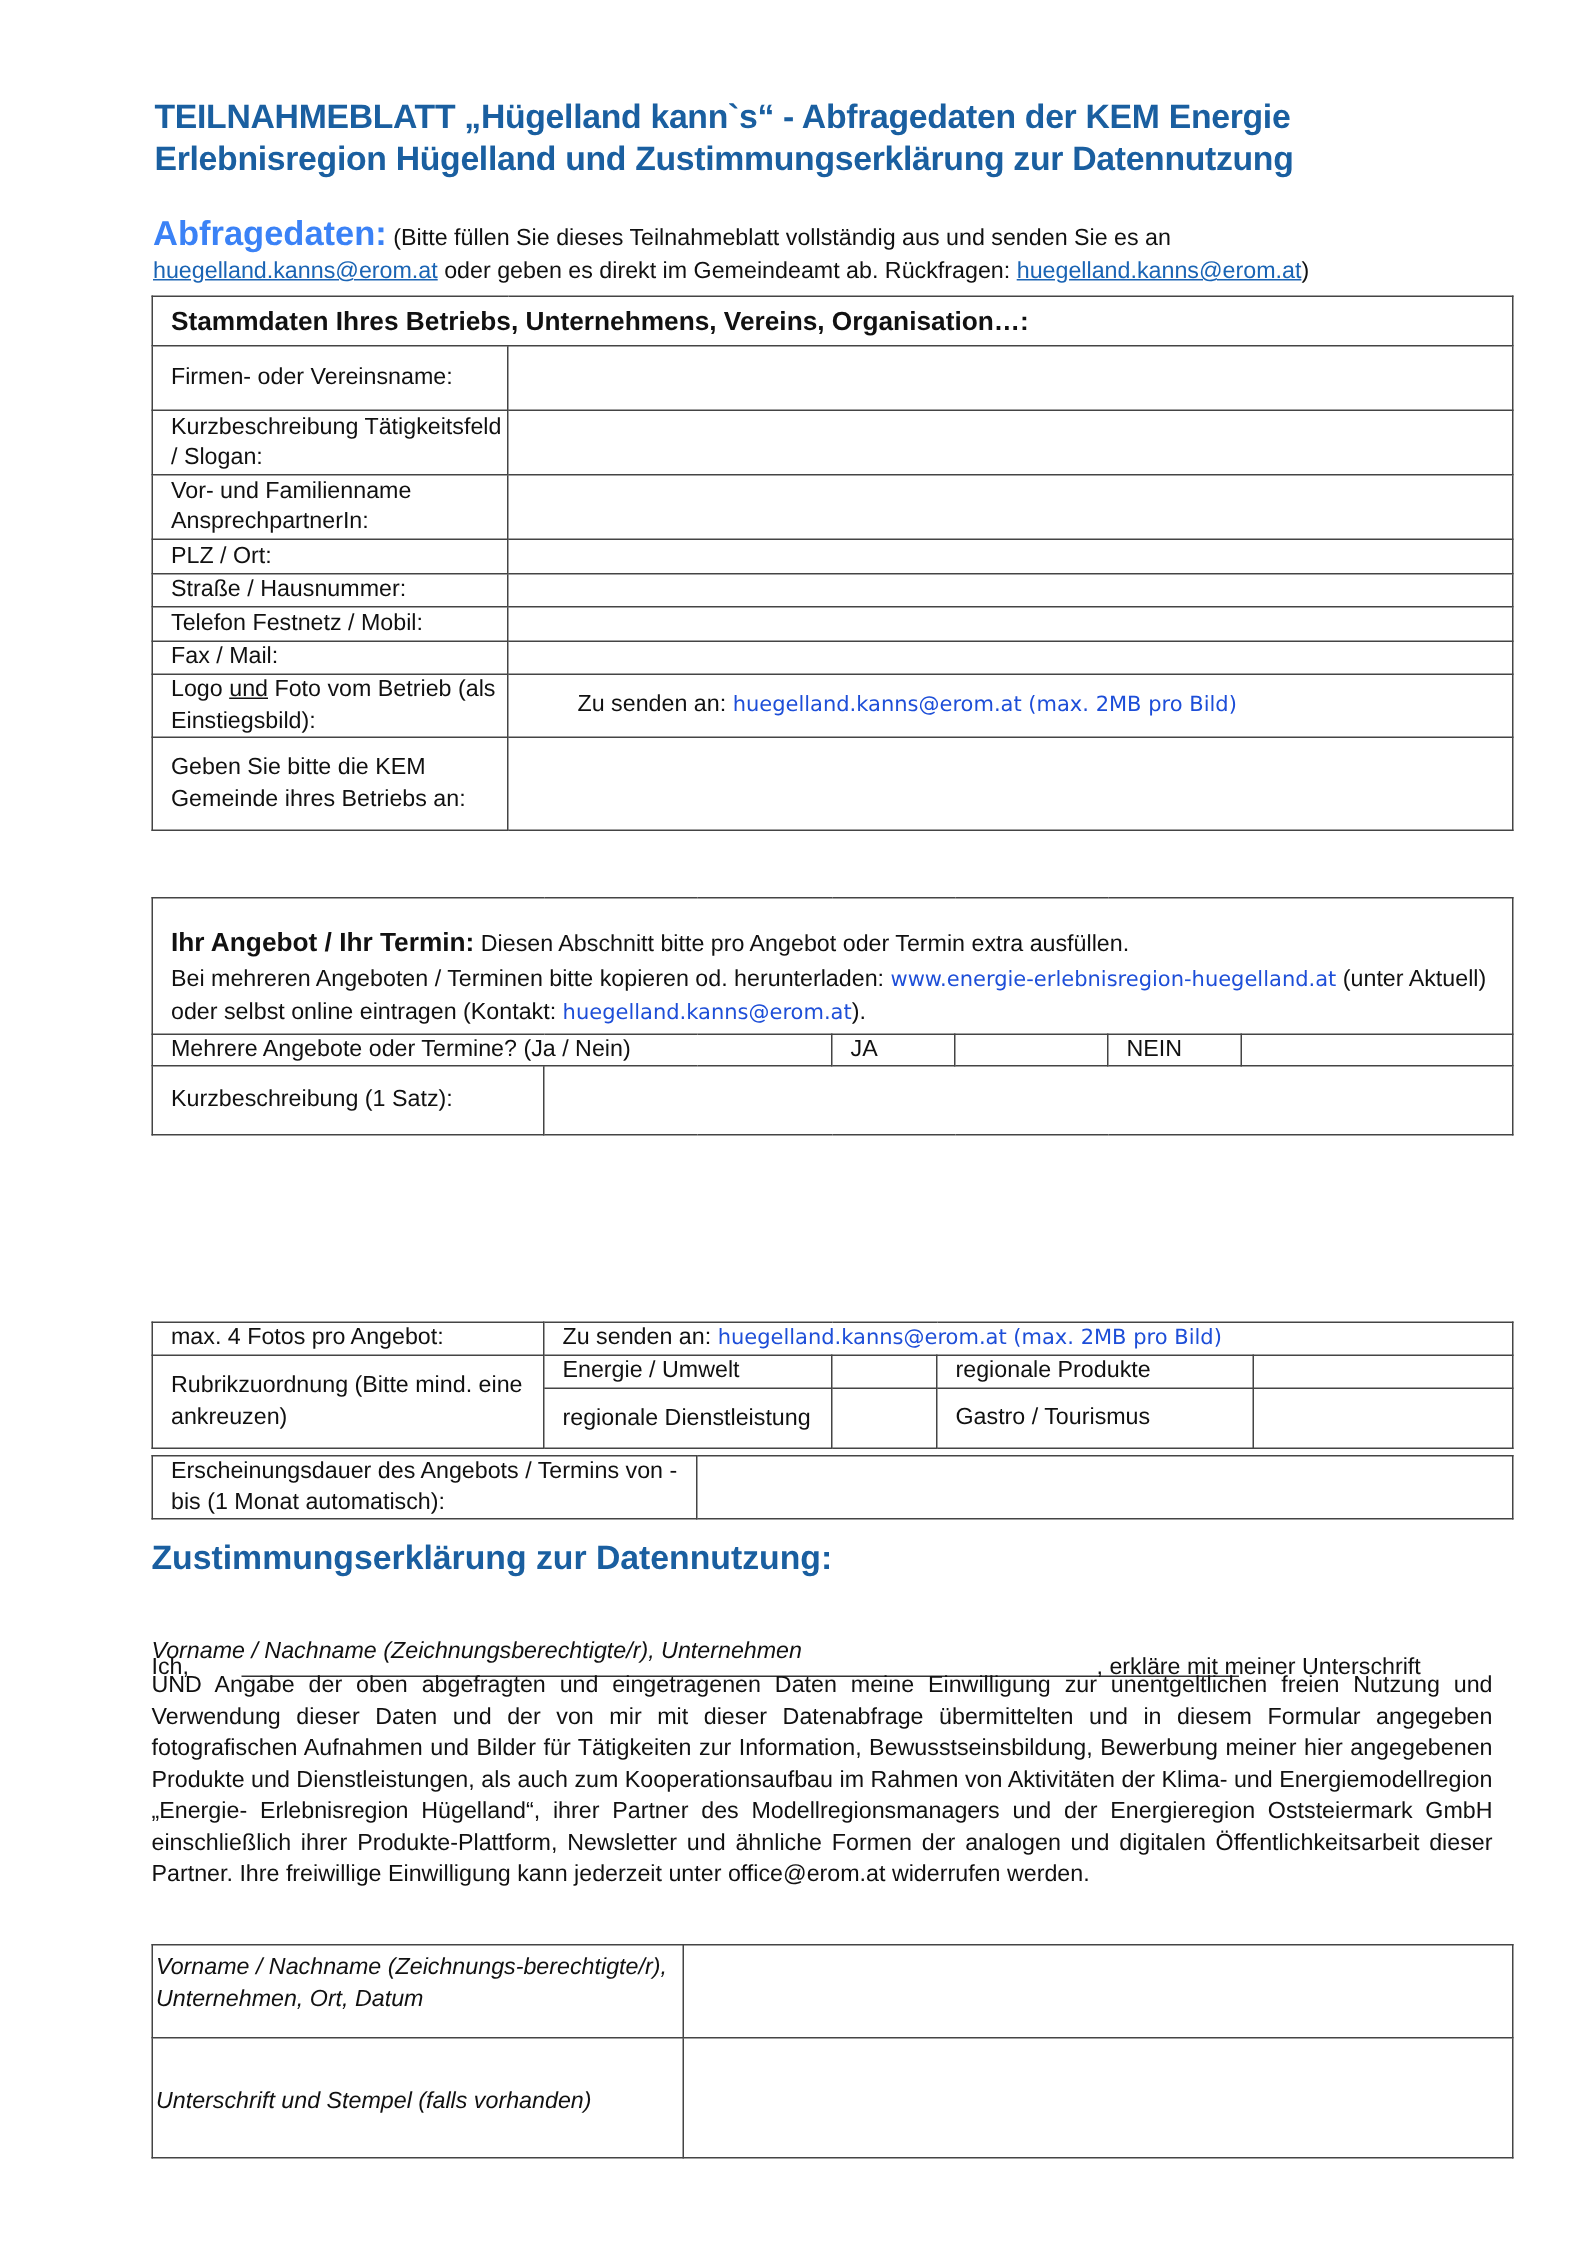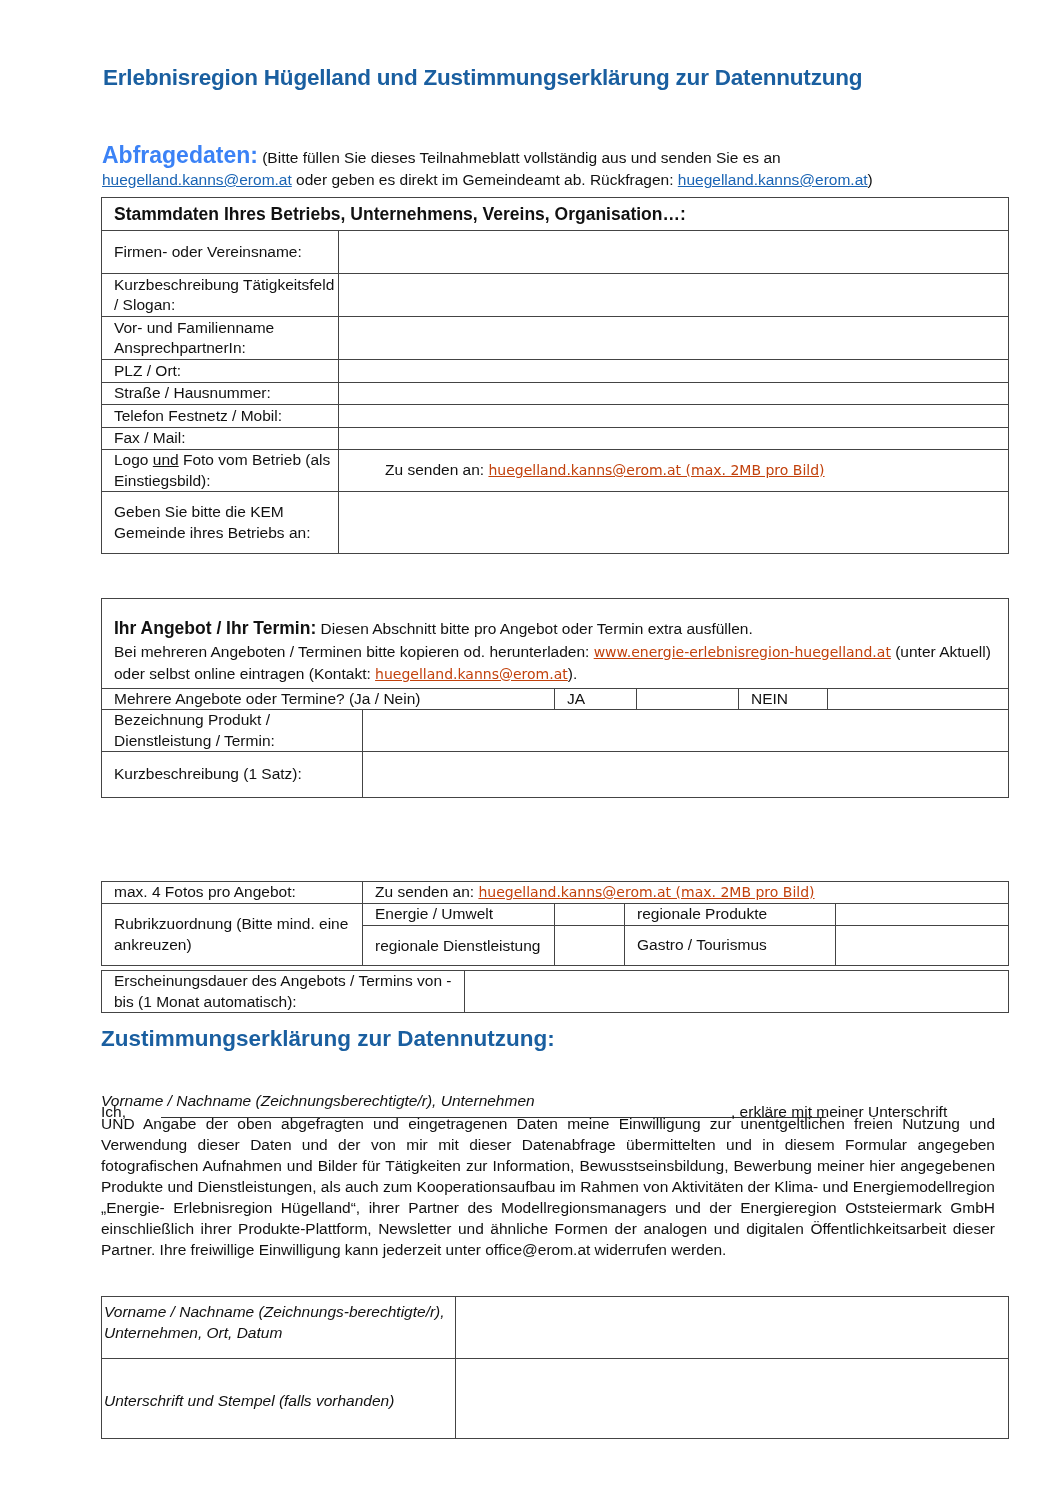--- a/index.html
+++ b/index.html
@@ -2,40 +2,41 @@
 <html><head>
 <meta charset="utf-8">
 <style>
   html, body { margin:0; padding:0; background:#fff; }
   body { width:1058px; height:1497px; position:relative; font-family:"Liberation Sans", sans-serif; color:#111; overflow:hidden; }
   .abs { position:absolute; }
   .title { left:103px; top:64px; width:900px; color:#1a5fa0; font-weight:bold; font-size:22.5px; line-height:28px; letter-spacing:-0.2px; }
   .intro { left:102px; top:144px; width:900px; font-size:15.5px; line-height:22px; }
   .intro .h { color:#3b82f6; font-weight:bold; font-size:23px; }
   a.link { color:#1a64b4; text-decoration:underline; }
-  a.link2 { color:#c2410c; text-decoration:underline; font-family:"DejaVu Sans", sans-serif; font-size:14px; }
+  a.link2 { color:#1d4ed8; font-family:"DejaVu Sans", sans-serif; font-size:14px; }
   table { border-collapse:collapse; position:absolute; table-layout:fixed; }
   td { border:1px solid #444; padding:0 0 0 12px; font-size:15.5px; line-height:20.5px; vertical-align:middle; }
   .t1 { left:101px; top:197px; width:908px; }
   .t1 .head td { font-weight:bold; font-size:17.5px; height:32px; }
   .t2 { left:101px; top:598px; width:908px; }
   .t2 td { font-size:15.5px; }
   .t3 { left:101px; top:1296px; width:908px;border-radius:20px; }
   .t3 td { font-style:italic; font-size:15.5px; line-height:21px; vertical-align:top; padding-top:4px; }
   .sec2 { left:101px; top:1026px; color:#1a5fa0; font-weight:bold; font-size:22.5px; }
   .ich { left:101px; top:1072px; width:870px; font-size:15.5px;margin-top:31px; }
   .ich .line { position:absolute; left:60px; top:14px; width:665px; border-bottom:1.5px solid #333; }
   .ich .right { position:absolute; left:630px; top:0; }
   .cap { left:101px; top:1092px; font-size:15.5px; font-style:italic; }
   .para { left:101px; top:1113px; width:894px; font-size:15.5px; line-height:21px; text-align:justify; }
 </style>
 </head>
 <body>
 
 <div class="abs title">
+  <div>TEILNAHMEBLATT „Hügelland kann`s“ - Abfragedaten der KEM Energie</div>
   <div>Erlebnisregion Hügelland und Zustimmungserklärung zur Datennutzung</div>
 </div>
 
 <div class="abs intro">
   <span class="h">Abfragedaten:</span><span> (Bitte füllen Sie dieses Teilnahmeblatt vollständig aus und senden Sie es an</span><br>
   <a class="link">huegelland.kanns@erom.at</a><span> oder geben es direkt im Gemeindeamt ab. Rückfragen: </span><a class="link">huegelland.kanns@erom.at</a><span>)</span>
 </div>
 
 <table class="t1">
   <colgroup>
@@ -103,24 +104,20 @@
       <span>Bei mehreren Angeboten / Terminen bitte kopieren od. herunterladen: </span><a class="link2">www.energie-erlebnisregion-huegelland.at</a><span> (unter Aktuell) oder selbst online eintragen (Kontakt: </span><a class="link2">huegelland.kanns@erom.at</a><span>).</span>
     </td>
   </tr>
   <tr style="height:20px">
     <td colspan="3">Mehrere Angebote oder Termine? (Ja / Nein)</td>
     <td style="">JA</td>
     <td></td>
     <td>NEIN</td>
     <td colspan="2"></td>
   </tr>
-  <tr style="height:42px">
-        <td>Bezeichnung Produkt / Dienstleistung / Termin:</td>
-        <td colspan="7"></td>
-      </tr>
   <tr style="height:46px">
         <td>Kurzbeschreibung (1 Satz):</td>
         <td colspan="7"></td>
       </tr>
 </tbody>
   </table>
 
 <table class="t2" style="top:881px">
   <colgroup>
     <col style="width:261px">

